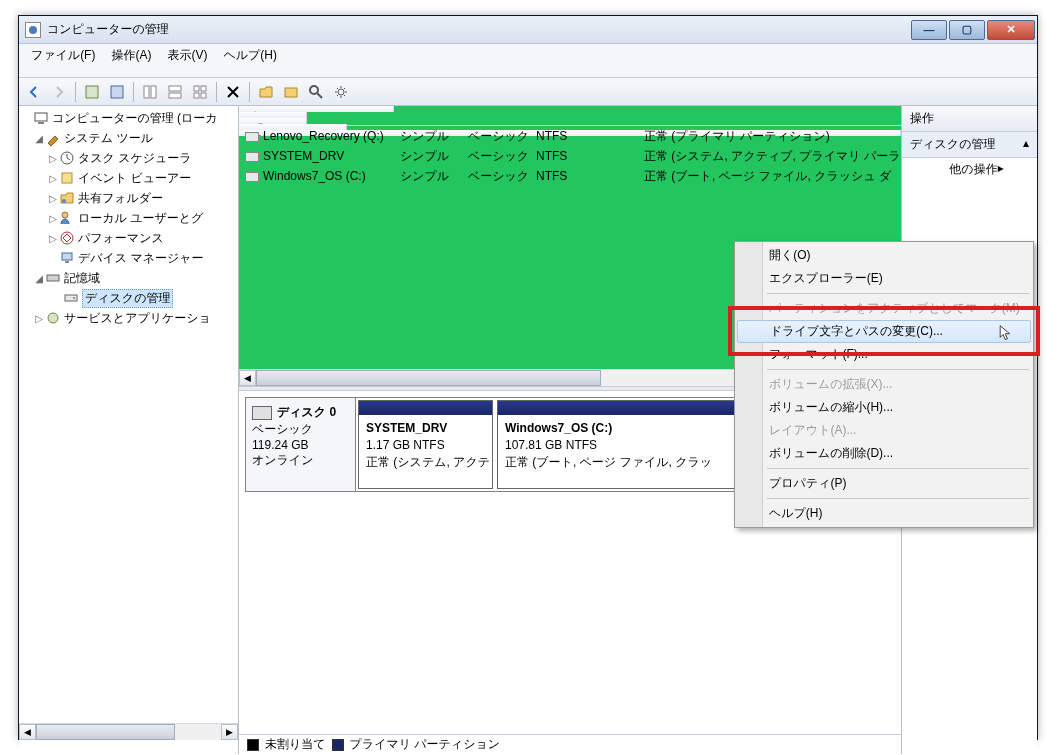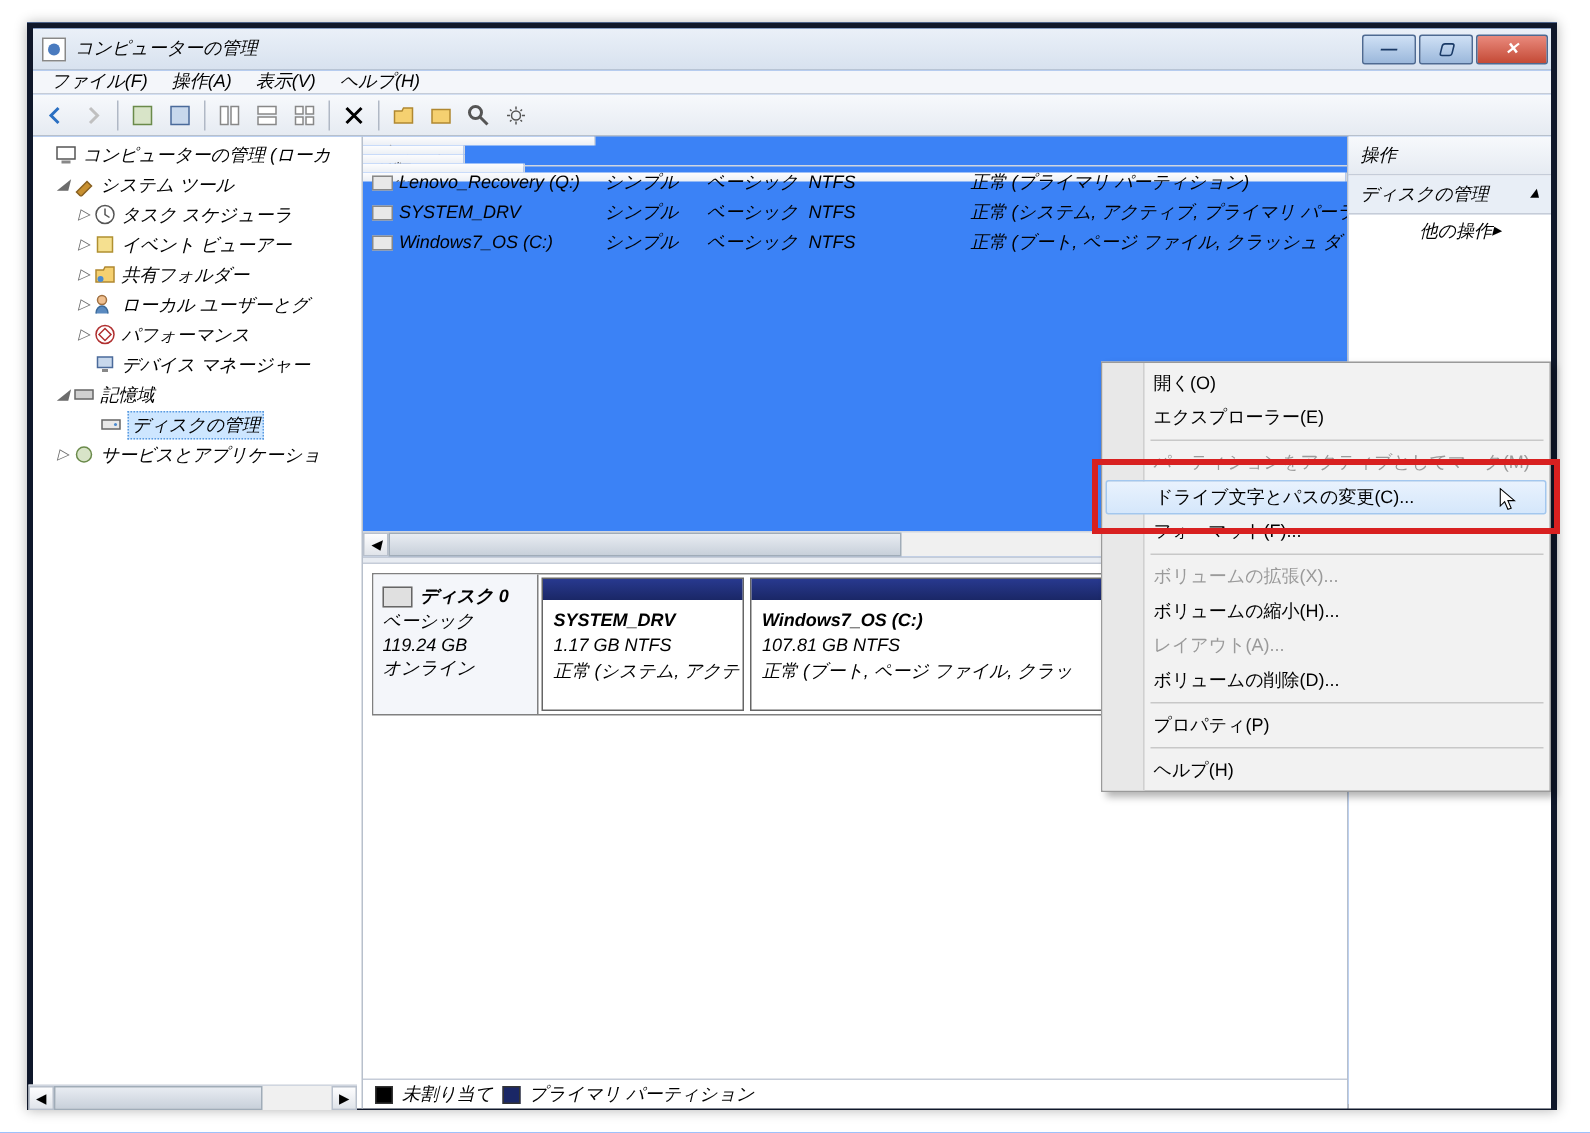--- a/index.html
+++ b/index.html
@@ -1,29 +1,29 @@
 <!DOCTYPE html>
 <html><head>
 <meta charset="utf-8">
 <style>
 * { box-sizing: border-box; font-family: "MS UI Gothic", "Meiryo UI", sans-serif; font-size: 12px; }
 body { margin: 0; padding: 0; background: #fff; width: 1060px; height: 755px; overflow: hidden; }
 
-.window-shadow { position: absolute; left: 18px; top: 15px; width: 1020px; height: 725px; background: #3b82f6; border: 4px solid #0f172a; box-shadow: 0 0 8px rgba(0,0,0,.3); font-style: italic; }
+.window-shadow { position: absolute; left: 18px; top: 15px; width: 1020px; height: 725px; background: #22c55e; border: 1px solid #0f172a; box-shadow: 0 0 8px rgba(0,0,0,.3); }
 
 .titlebar { height: 28px; background: linear-gradient(#eaf0f8,#d8e2ef); display:flex; align-items:center; padding:0 2px 0 6px; border-bottom:1px solid #b8c4d4;}
 .titlebar .app-icon { width:16px; height:16px; margin-right:6px; background:#fff; border:1px solid #888; position:relative;}
 .titlebar .app-icon::after{content:"";position:absolute;left:3px;top:3px;width:8px;height:8px;background:#4a7bbf;border-radius:50%;}
 .titlebar .title { color:#000;}
 .titlebar .spacer{flex:1;}
 .win-btn{width:36px;height:20px;margin-left:2px;display:flex;align-items:center;justify-content:center;border:1px solid #4e6a92;border-radius:2px;font-weight:bold;font-size:11px;cursor:pointer;}
 .win-btn.min,.win-btn.max{background:linear-gradient(#cfe0f5,#9bb8db);color:#1a3a66;}
 .win-btn.close{background:linear-gradient(#e98a7d,#c44a36);color:#fff;width:48px;}
 
-.menubar{height:16px;background:#f4f6fa;display:flex;align-items:center;padding-left:4px;border-bottom:1px solid #c5ccd8;}
+.menubar{height:34px;background:#f4f6fa;display:flex;align-items:flex-start;padding-left:4px;border-bottom:1px solid #c5ccd8;}
 .menubar .mitem{padding:3px 8px;cursor:pointer;}
 
 .toolbar{height:28px;background:linear-gradient(#f7f9fc,#e6ebf2);display:flex;align-items:center;padding-left:4px;border-bottom:1px solid #b7c0cc;gap:3px;}
 .tbtn{width:22px;height:22px;display:flex;align-items:center;justify-content:center;border:1px solid transparent;border-radius:2px;cursor:pointer;}
 .tsep{width:1px;height:20px;background:#b0b8c5;margin:0 2px;}
 
 .client{display:flex;height:648px;}
 .tree-pane{width:220px;border-right:1px solid #b8c0cc;background:#fff;overflow:hidden;padding-top:2px;}
 .tree-row{display:flex;align-items:center;height:20px;padding-left:2px;white-space:nowrap;}
 .tree-row .exp{width:12px;text-align:center;color:#6c6c6c;cursor:pointer;font-size:10px;}

